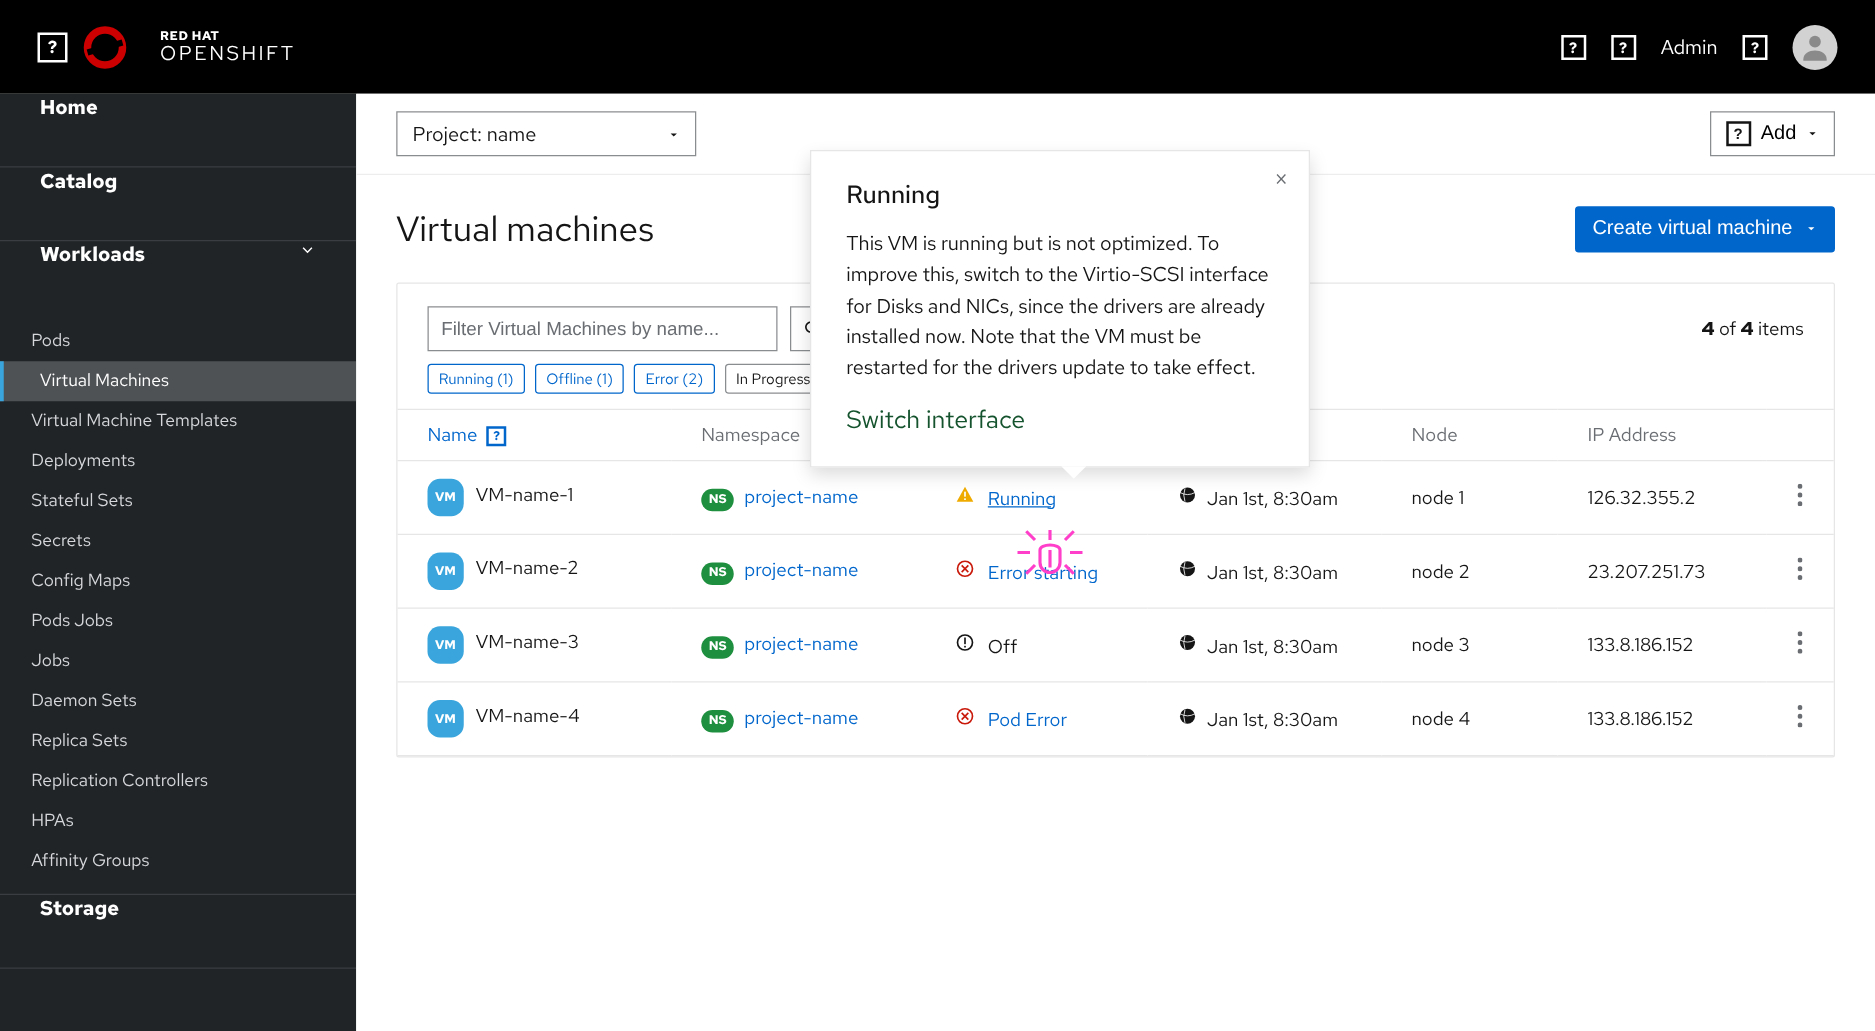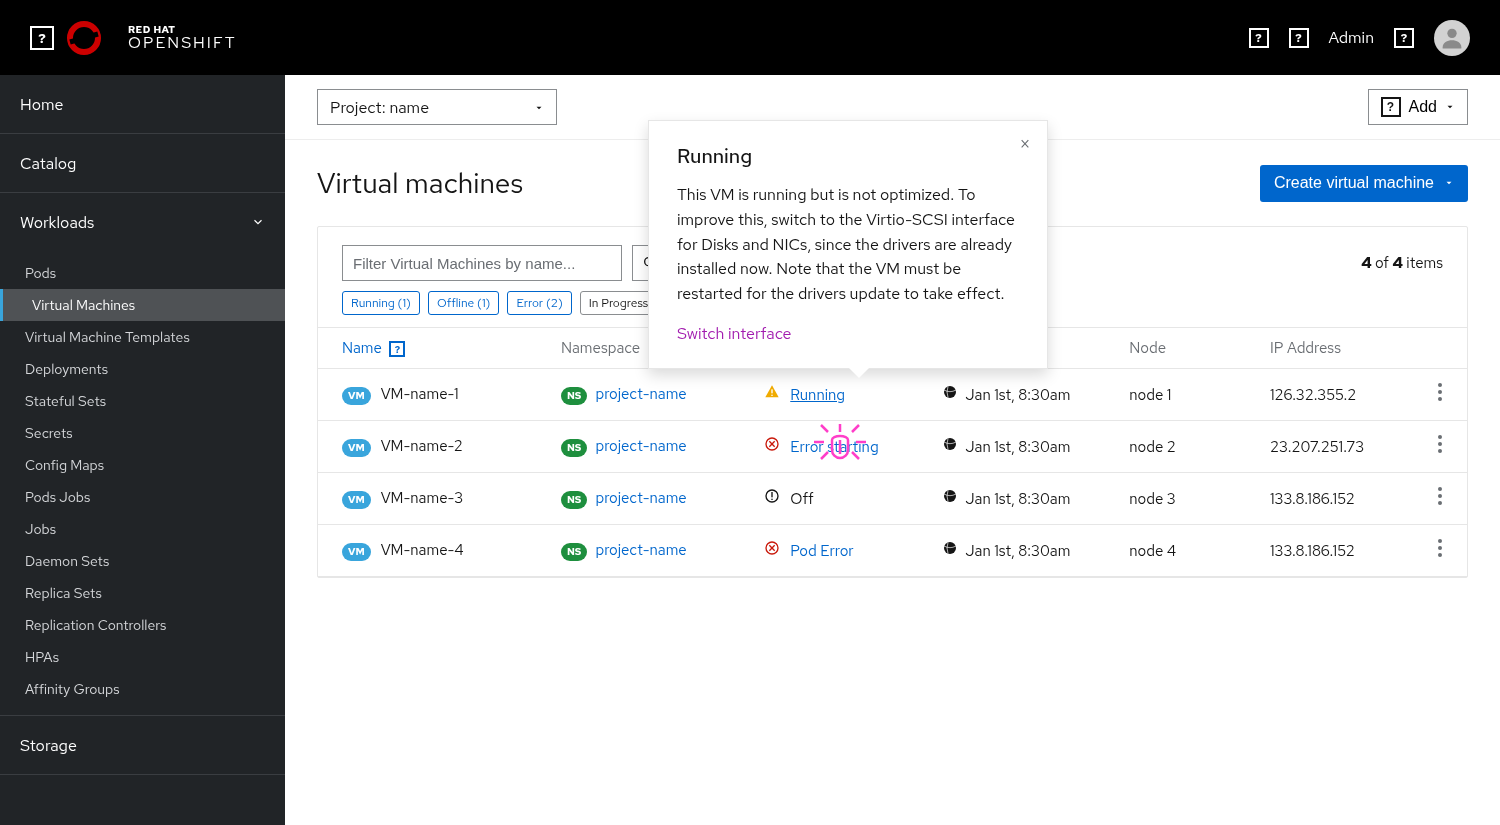--- a/index.html
+++ b/index.html
@@ -11,21 +11,21 @@
   .help-sq.small { width: 20px; height: 20px; font-size: 12px; }
   .brand { margin-left: 14px; line-height: 1; }
   .brand .top { font-size: 10px; letter-spacing: 0.5px; font-weight: 700; }
   .brand .bot { font-size: 16px; letter-spacing: 2px; font-weight: 400; }
   .topbar-right { margin-left: auto; display: flex; align-items: center; gap: 20px; color: #fff; }
   .avatar-circle { width: 36px; height: 36px; border-radius: 50%; background: #d2d2d2; display: inline-flex; align-items: center; justify-content: center; }
   .avatar-circle svg { fill: #8a8a8a; }
   
   .sidebar { position: absolute; top: 75px; left: 0; bottom: 0; width: 285px; background: #212427; color: #d5d7da; overflow: hidden; }
   .nav-section { border-bottom: 1px solid #3a3d41; }
-  .nav-primary { display: flex; align-items: center; justify-content: space-between; padding: 0 20px; height: 58px; font-size: 16px; color: #fff; font-weight: 400; cursor: pointer; }
+  .nav-primary { display: flex; align-items: flex-start; justify-content: space-between; padding: 0 32px; height: 58px; font-size: 16px; color: #fff; font-weight: 700; cursor: pointer; }
   .nav-primary.plain { border-top: none; }
   .nav-sub { padding: 6px 0 10px 0; }
   .nav-sub a { display: block; padding: 7px 0 7px 25px; color: #d5d7da; font-size: 14px; text-decoration: none; cursor: pointer; }
   .nav-sub a.active { background: #4f5255; color: #fff; border-left: 3px solid #39a5dc; padding-left: 29px; }
   
   .main { position: absolute; top: 75px; left: 285px; right: 0; bottom: 0; background: #fff; display: flex; flex-direction: column; }
   .project-bar { display: flex; align-items: center; gap: 12px; padding: 14px 32px; border-bottom: 1px solid #ededed; }
   .project-select { width: 240px; height: 36px; border: 1px solid #8a8d90; background: #fff; display: flex; align-items: center; padding: 0 12px; font-size: 16px; }
   .project-select .caret { margin-left: auto; }
   .add-btn { margin-left: auto; height: 36px; border: 1px solid #8a8d90; padding: 0 12px; display: flex; align-items: center; gap: 8px; font-size: 16px; background: #fff; cursor: pointer; }
@@ -39,35 +39,35 @@
   .filter-input::placeholder { color: #6a6e73; }
   .search-btn { width: 36px; height: 36px; border: 1px solid #8a8d90; background: #fff; display: inline-flex; align-items: center; justify-content: center; cursor: pointer; }
   .items-count { margin-left: auto; font-size: 15px; }
   .chips { display: flex; gap: 8px; }
   .chip { height: 24px; padding: 0 8px; border: 1px solid #06c; color: #06c; border-radius: 3px; display: inline-flex; align-items: center; font-size: 12px; cursor: pointer; background: #fff; }
   .chip.gray { border-color: #8a8d90; color: #151515; }
   table { width: 100%; border-collapse: collapse; }
   thead th { text-align: left; font-weight: 400; font-size: 15px; color: #6a6e73; padding: 10px 24px; border-top: 1px solid #e6e6e6; border-bottom: 1px solid #e6e6e6; }
   thead th.sortable { color: #06c; }
   tbody td { padding: 14px 24px; border-bottom: 1px solid #e6e6e6; font-size: 15px; vertical-align: middle; white-space: nowrap; }
-  .badge-vm { display: inline-flex; align-items: center; justify-content: center; background: #39a5dc; color: #fff; font-size: 10px; font-weight: 700; height: 18px; padding: 0 6px; border-radius: 10px; margin-right: 10px; }
+  .badge-vm { display: inline-flex; align-items: center; justify-content: center; background: #39a5dc; color: #fff; font-size: 10px; font-weight: 700; height: 30px; padding: 0 6px; border-radius: 10px; margin-right: 10px; }
   .badge-ns { display: inline-flex; align-items: center; justify-content: center; background: #1e8f3e; color: #fff; font-size: 10px; font-weight: 700; height: 18px; padding: 0 6px; border-radius: 10px; margin-right: 8px; }
   .link { color: #06c; cursor: pointer; }
   .link.u { text-decoration: underline; }
   .status-warn { color: #f0ab00; margin-right: 10px; display: inline-flex; }
   .status-err  { color: #c9190b; margin-right: 10px; display: inline-flex; }
   .status-off  { color: #151515; margin-right: 10px; display: inline-flex; }
   .globe { color: #151515; margin-right: 8px; display: inline-flex; }
   .kebab { width: 24px; text-align: center; color: #6a6e73; cursor: pointer; }
   
   .popover { position: absolute; top: 120px; left: 648px; width: 400px; background: #fff; border: 1px solid #e6e6e6; box-shadow: 0 6px 14px rgba(0,0,0,0.15); padding: 22px 28px 24px 28px; }
   .popover h3 { font-size: 20px; font-weight: 500; margin-bottom: 14px; }
   .popover p { font-size: 16px; line-height: 1.55; margin-bottom: 16px; }
   .popover .close { position: absolute; top: 10px; right: 16px; font-size: 20px; color: #6a6e73; cursor: pointer; }
-  .popover .action { color: #a21caf; font-size: 16px; cursor: pointer; }
+  .popover .action { color: #14532d; font-size: 20px; cursor: pointer; }
   .popover::after { content: ""; position: absolute; bottom: -10px; left: 200px; width: 0; height: 0; border-left: 10px solid transparent; border-right: 10px solid transparent; border-top: 10px solid #fff; }
   
   .cursor-illustration { position: absolute; top: 412px; left: 800px; pointer-events: none; }
 </style>
 </head>
 <body>
 
 <div class="topbar">
   <div class="logo-group">
     <span class="help-sq">?</span>

